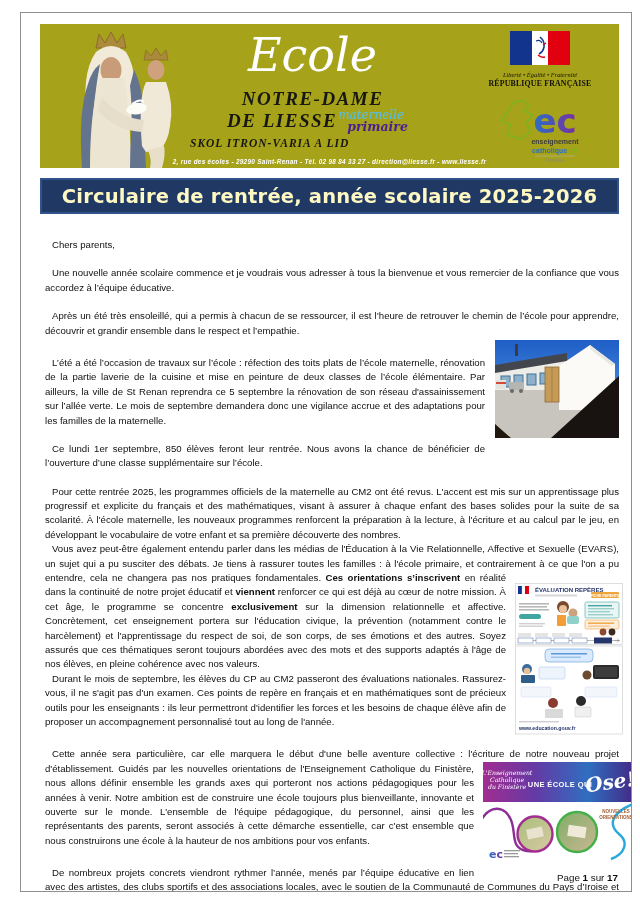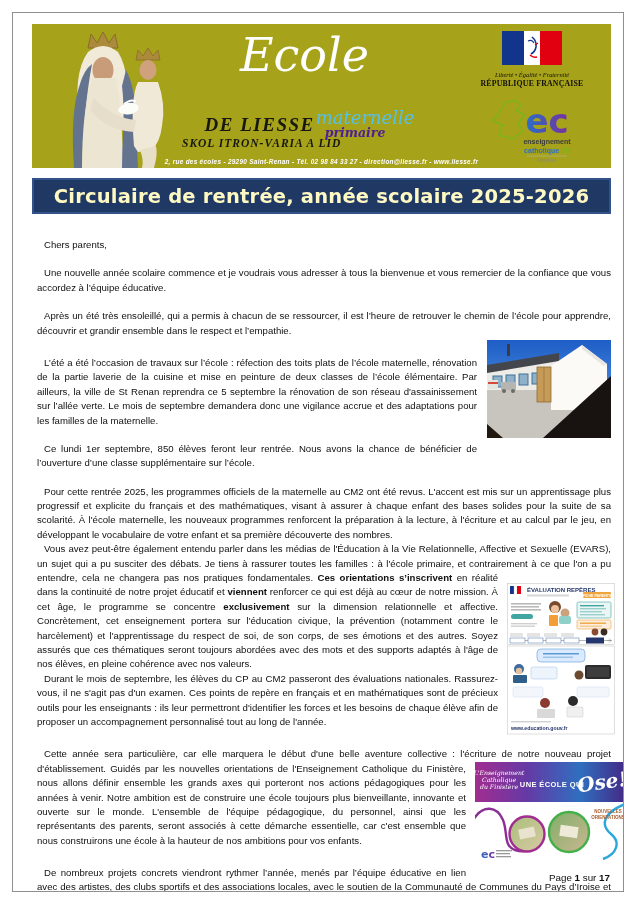--- a/index.html
+++ b/index.html
@@ -1,33 +1,33 @@
 <!DOCTYPE html>
 <html style="--banner-green: #a6a21a; --navy: #1f3864; --maternelle-blue: #56c1e8; --republic-blue: #12348c; --republic-red: #e1000f; --ec-blue: #2a6fc7; --ec-purple: #7a2fa0; --ec-green: #7ab51d;"><head>
 <meta charset="utf-8">
 <style>
   html,body{margin:0;padding:0;background:#fff;width:640px;height:907px;overflow:hidden;
     font-family:"Liberation Sans",sans-serif;}
-  .page{position:relative;margin:12px 0 0 12px;width:612px;height:880px;border:1px solid #8f8f8f;
+  .page{position:relative;margin:12px 0 0 20px;width:612px;height:880px;border:1px solid #8f8f8f;
     background:#fff;overflow:hidden;box-sizing:border-box;}
 
   
   .banner{position:relative;height:144px;margin:11px 12px 0 19px;background:var(--banner-green,#a6a21a);overflow:hidden;}
   .statue{position:absolute;left:12px;bottom:0;width:145px;height:142px;}
   .ecole{position:absolute;left:150px;top:4px;width:245px;text-align:center;
     font-family:"DejaVu Serif",serif;font-style:italic;font-size:46px;color:#fff;}
   .nd{position:absolute;left:150px;top:64px;width:245px;text-align:center;
     font-family:"Liberation Serif",serif;font-style:italic;font-weight:700;font-size:19px;
     letter-spacing:1.5px;color:#171714;}
   .dl-row{position:absolute;left:140px;top:85px;width:275px;display:flex;justify-content:center;
     align-items:center;gap:1px;}
   .dl{font-family:"Liberation Serif",serif;font-style:italic;font-weight:700;font-size:19px;
     letter-spacing:1.5px;color:#171714;}
   .levels{display:flex;flex-direction:column;line-height:1.02;text-align:left;}
-  .lvl-top{font-family:"DejaVu Serif",serif;font-style:italic;font-size:18px;color:var(--maternelle-blue,#56c1e8);}
+  .lvl-top{font-family:"DejaVu Serif",serif;font-style:italic;font-size:12px;color:var(--maternelle-blue,#56c1e8);}
   .lvl-bottom{font-family:"DejaVu Serif",serif;font-style:italic;font-weight:700;font-size:12.5px;color:#4c1d95;margin-left:9px;}
   .skol{position:absolute;left:150px;top:113px;width:245px;
     font-family:"Liberation Serif",serif;font-style:italic;font-weight:700;font-size:11.5px;
     letter-spacing:1px;color:#171714;}
   .address{position:absolute;left:0;right:0;bottom:3px;text-align:center;font-style:italic;
     font-weight:700;font-size:6.4px;letter-spacing:.3px;color:#fff;}
   .republic{position:absolute;right:19px;top:7px;width:120px;text-align:center;}
   .republic .motto{font-family:"Liberation Serif",serif;font-style:italic;font-size:6.4px;
     color:#12100c;margin-top:2px;}
   .republic .rf{font-family:"Liberation Serif",serif;font-weight:700;font-size:7.8px;
@@ -72,20 +72,21 @@
       <path d="M92 34 L94 24 L99 30 L104 22 L109 30 L114 24 L116 34 Z" fill="#ab8a3c" stroke="#8a6d2a" stroke-width="0.8"></path>
       <ellipse cx="104" cy="44" rx="8.5" ry="10" fill="#cfa17c"></ellipse>
       <path d="M90 120 Q86 72 94 56 L114 56 Q122 78 118 100 Q116 116 108 124 L94 126 Z" fill="#f0e9d8"></path>
       <path d="M96 124 Q100 134 98 142 L110 142 Q114 128 112 120 Z" fill="#e8dfc9"></path>
       <path d="M50 72 Q68 92 92 94 L90 106 Q62 104 46 84 Z" fill="#e6decb"></path>
       <path d="M74 84 q6 -10 18 -6 q4 2 2 6 q-6 6 -14 4 q-6 -1 -6 -4" fill="#fdfdf8"></path>
       <path d="M80 78 q8 -6 12 -2" stroke="#ffffff" stroke-width="2" fill="none"></path>
     </svg>
 
     <div class="ecole">Ecole</div>
+    <div class="nd">NOTRE-DAME</div>
     <div class="dl-row">
       <span class="dl">DE LIESSE</span>
       <span class="levels">
         <span class="lvl-top">maternelle</span>
         <span class="lvl-bottom">primaire</span>
       </span>
     </div>
     <div class="skol">SKOL ITRON-VARIA A LID</div>
     <div class="address">2, rue des écoles - 29290 Saint-Renan - Tél. 02 98 84 33 27 - direction@liesse.fr - www.liesse.fr</div>
 

